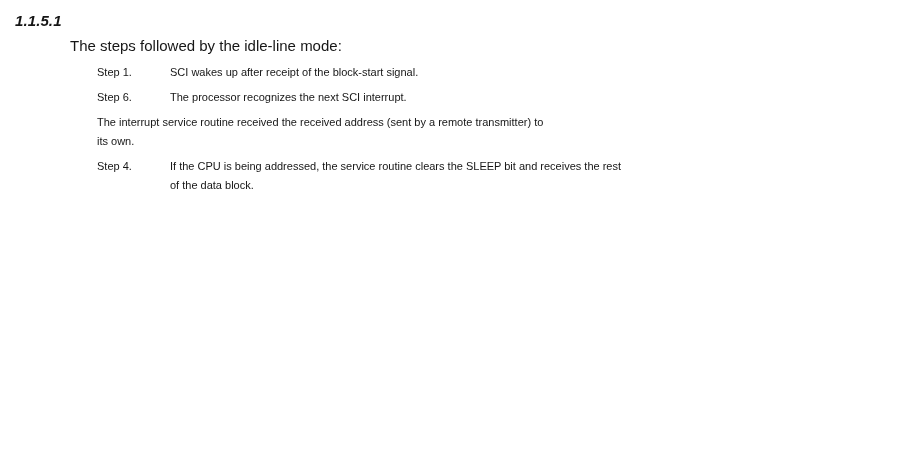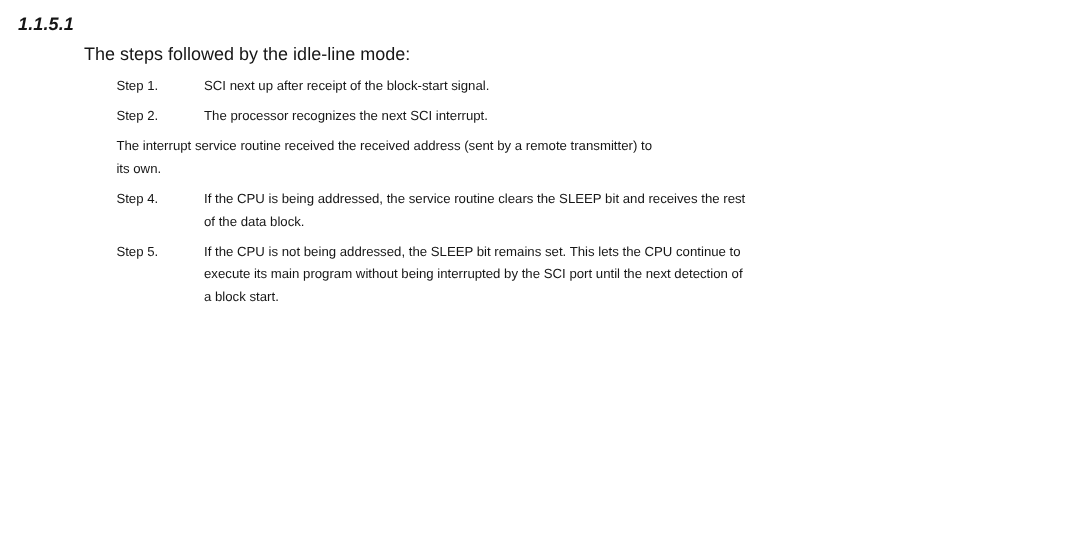--- a/index.html
+++ b/index.html
@@ -65,40 +65,34 @@
 
   <div class="heading">
     <span class="heading-number">1.1.5.1</span>
   </div>
 
   <div class="intro">The steps followed by the idle-line mode:</div>
 
   <div class="steps">
     <div class="step">
       <span class="step-label">Step 1.</span>
-      <span class="step-text">SCI next up after receipt of the block-start signal.</span>
+      <span class="step-text">SCI wakes up after receipt of the block-start signal.</span>
     </div>
 
     <div class="step">
-      <span class="step-label">Step 2.</span>
+      <span class="step-label">Step 6.</span>
       <span class="step-text">The processor recognizes the next SCI interrupt.</span>
     </div>
 
     <div class="step">
       <span class="step-text">The interrupt service routine received the received address (sent by a remote transmitter) to
 its own.</span>
     </div>
 
     <div class="step">
       <span class="step-label">Step 4.</span>
       <span class="step-text">If the CPU is being addressed, the service routine clears the SLEEP bit and receives the rest
 of the data block.</span>
     </div>
 
-    <div class="step">
-      <span class="step-label">Step 5.</span>
-      <span class="step-text">If the CPU is not being addressed, the SLEEP bit remains set. This lets the CPU continue to
-execute its main program without being interrupted by the SCI port until the next detection of
-a block start.</span>
-    </div>
   </div>
 
 </div>
 
 </body></html>

